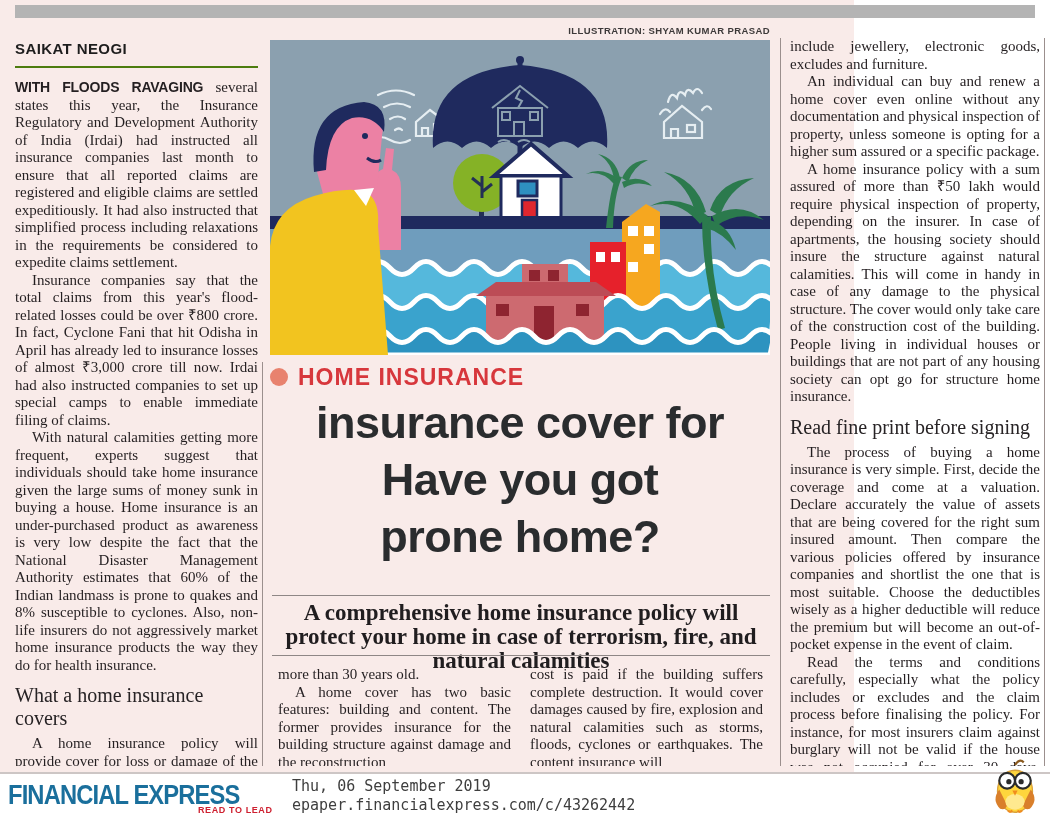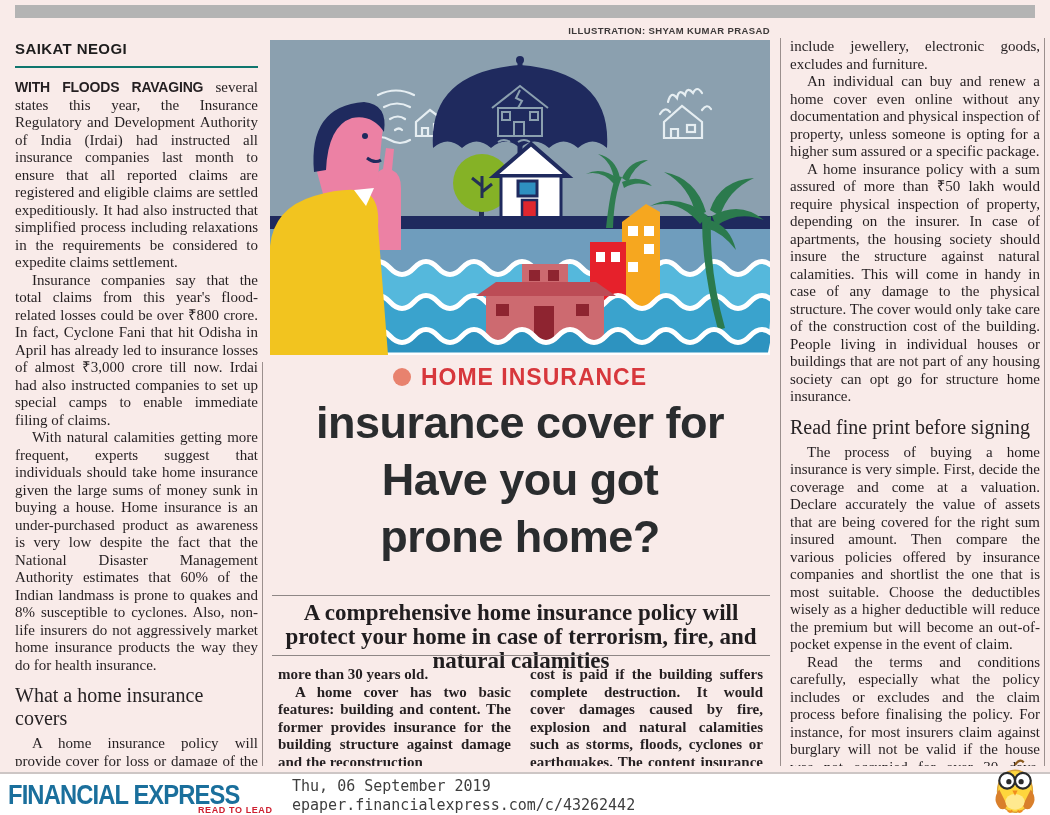--- a/index.html
+++ b/index.html
@@ -1,50 +1,50 @@
 <!DOCTYPE html>
 <html><head>
 <meta charset="utf-8">
 <style>
   * { margin:0; padding:0; box-sizing:border-box; }
   html,body { width:1050px; height:815px; }
   body { position:relative; background:#ffffff; font-family:"Liberation Serif", serif; overflow:hidden; }
 
-  .page { position:absolute; left:0; top:0; width:1050px; height:772px; background:#f9ebe9; }
+  .page { position:absolute; left:0; top:0; width:854px; height:772px; background:#f9ebe9; }
 
   .topbar { position:absolute; left:15px; top:5px; width:1020px; height:13px; background:#b4b4b4; }
 
   .credit { position:absolute; left:270px; top:25px; width:500px; text-align:right;
             font-family:"Liberation Sans", sans-serif; font-weight:bold; font-size:9.5px;
             letter-spacing:.4px; color:#3d3a3a; }
 
   
   .col { color:#241f21; }
   .col p { font-size:15px; line-height:17.5px; text-align:justify; }
   .col p.indent { text-indent:17px; }
   .lead-in { font-family:"Liberation Sans", sans-serif; font-weight:bold; font-size:14px; letter-spacing:-.2px; }
   .subhead { font-family:"Liberation Serif", serif; font-weight:normal; font-size:20px;
              color:#272325; margin:10px 0 5px 0; }
 
   .col-left { position:absolute; left:15px; top:40px; width:243px; height:726px; overflow:hidden; }
   .byline { font-family:"Liberation Sans", sans-serif; font-weight:bold; font-size:15px;
-            letter-spacing:.4px; color:#1d1d1d; padding-bottom:9px; border-bottom:2px solid #0f766e;
+            letter-spacing:.4px; color:#1d1d1d; padding-bottom:9px; border-bottom:2px solid #4d7c0f;
             margin-bottom:11px; }
 
   .col-right { position:absolute; left:790px; top:38px; width:250px; height:728px; overflow:hidden; }
 
   .center-cols { position:absolute; left:278px; top:666px; width:492px; height:100px;
-                 display:flex; gap:19px; overflow:hidden;font-weight:bold; }
+                 display:flex; gap:19px; overflow:hidden; }
   .center-cols .subcol { width:233px; }
 
   
   .illustration { position:absolute; left:270px; top:40px; width:500px; height:315px; }
   .illustration svg { display:block; width:100%; height:100%; }
 
-  .kicker { position:absolute; left:270px; top:364px; width:500px; text-align:center;
+  .kicker { position:absolute; left:270px; top:364px; width:500px; 
             font-family:"Liberation Sans", sans-serif; font-weight:bold; font-size:23px;
             letter-spacing:1px; color:#d7373c; }
   .kicker .dot { display:inline-block; width:18px; height:18px; border-radius:50%;
                  background:#e8826e; margin-right:10px; vertical-align:-1px; }
 
   .headline { position:absolute; left:262px; top:394px; width:516px; text-align:center;
               font-family:"Liberation Sans", sans-serif; font-weight:bold; font-size:45px;
               line-height:57px; letter-spacing:-.5px; color:#2a2c2e; }
   .headline span { display:block; }
 

